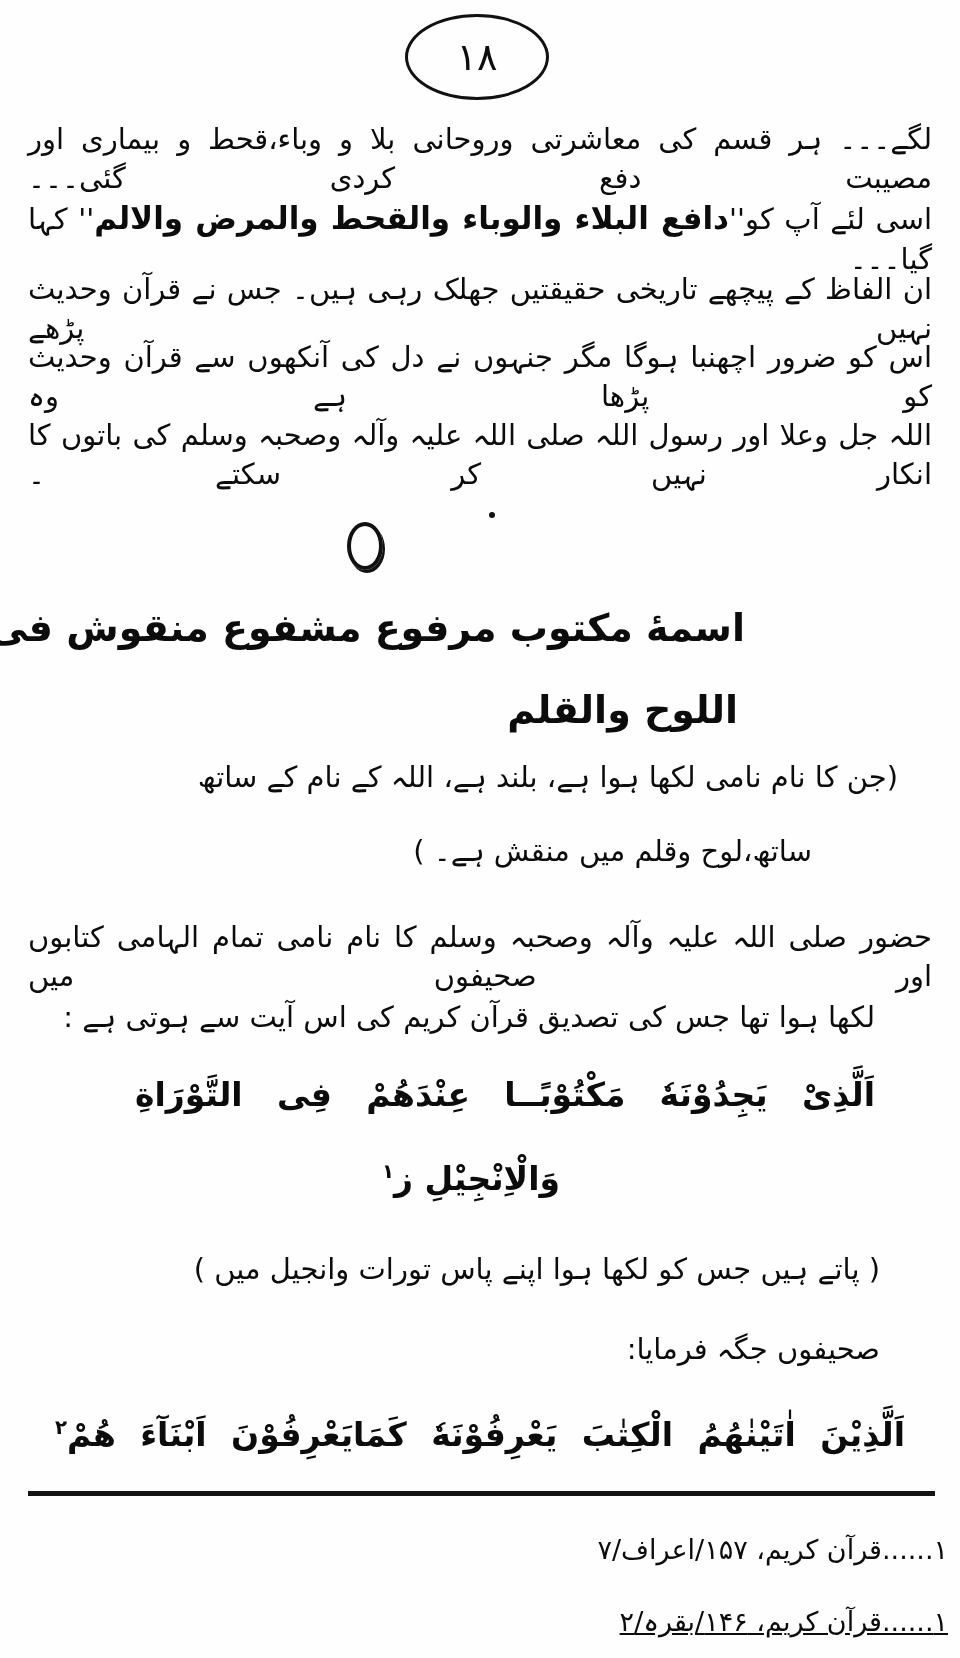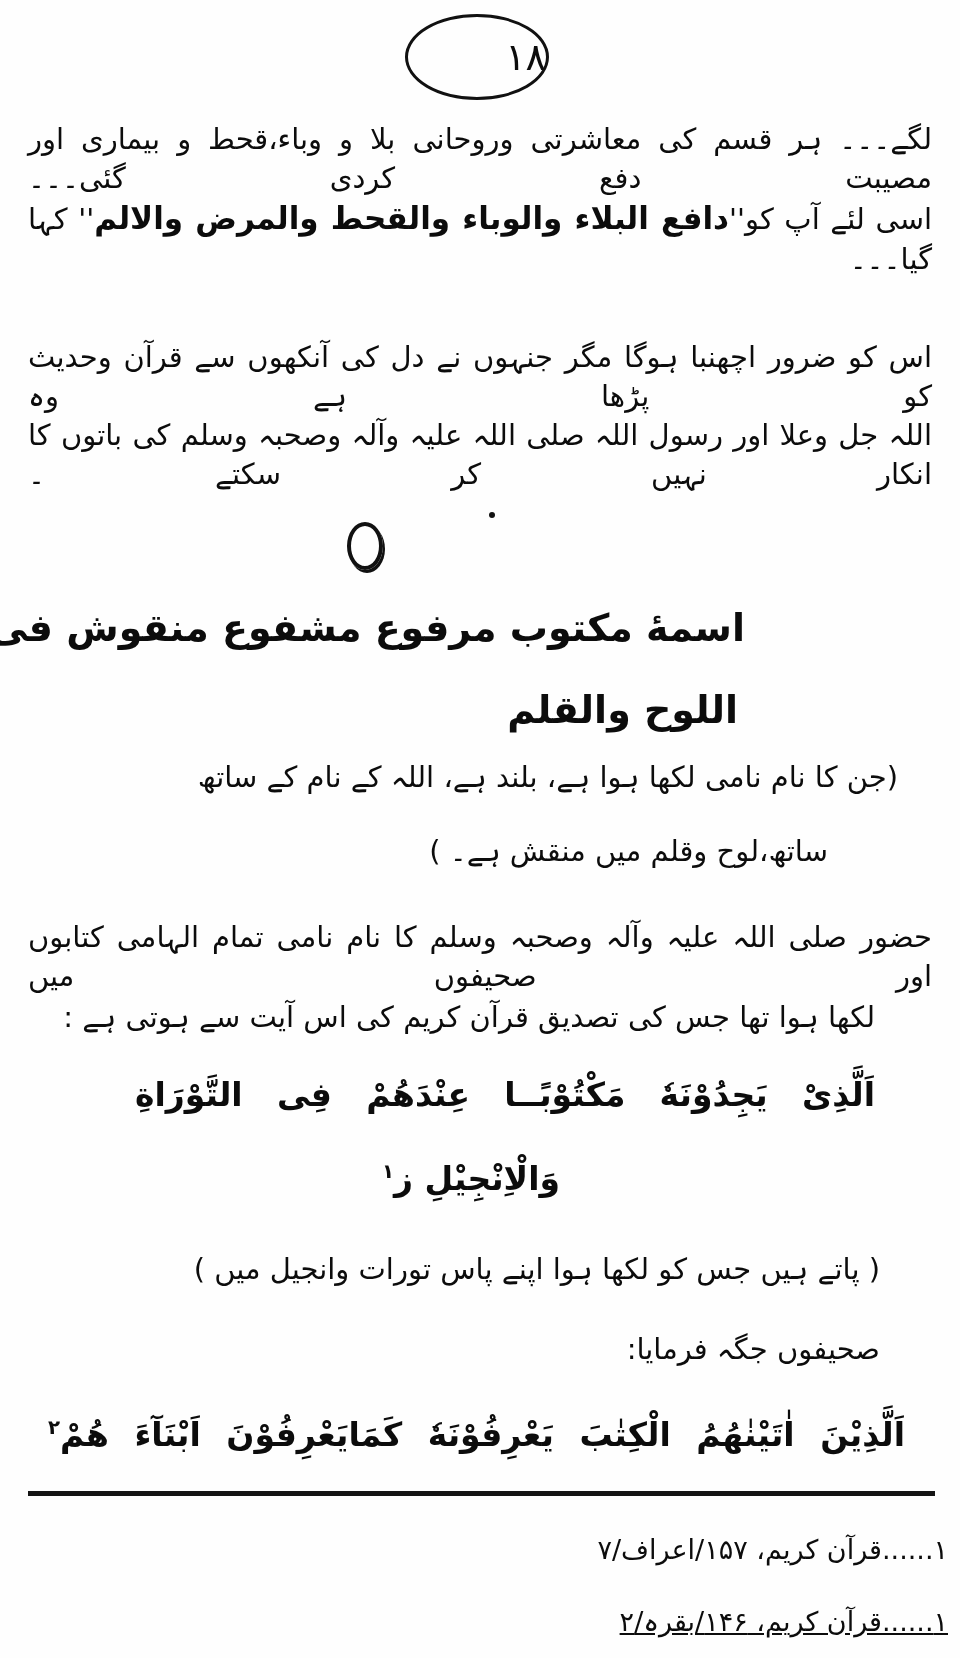--- a/index.html
+++ b/index.html
@@ -18,21 +18,21 @@
   .just{left:28px;right:28px;text-align:justify;text-align-last:justify;white-space:normal;}
   .ralign{text-align:right;white-space:nowrap;}
   .arabic-bold{font-weight:bold;}
   .verse{font-size:33px;font-weight:bold;line-height:1.4;}
   .heading{font-size:38px;font-weight:bold;line-height:1.3;}
   .fnote{font-size:27px;}
   sup{font-size:60%;vertical-align:super;}
   .oval{
     left:405px;top:14px;width:138px;height:80px;
     border:3px solid #111;border-radius:50%;
-    display:flex;align-items:center;
+    display:flex;align-items:center;justify-content:center;
     font-size:38px;
   }
   .ornament{
     left:347px;top:522px;width:28px;height:40px;
     border:4px solid #111;border-radius:50%;
     box-shadow:2px 3px 0 0 #111;
   }
   .dot{
     left:489px;top:512px;width:6px;height:6px;background:#111;border-radius:50%;
   }
@@ -46,51 +46,52 @@
   <div class="abs oval">
     <span>۱۸</span>
   </div>
 
   <div class="abs urdu just" style="top:120px;">لگے۔۔۔ ہر قسم کی معاشرتی وروحانی بلا و وباء،قحط و بیماری اور مصیبت دفع کردی گئی۔۔۔</div>
 
   <div class="abs urdu just" style="top:198px;">
     <span>اسی لئے آپ کو''</span><span class="arabic-bold" style="font-size:31px;">دافع البلاء والوباء والقحط والمرض والالم</span><span>'' کہا گیا۔۔۔</span>
   </div>
 
+  <div class="abs urdu just" style="top:270px;">ان الفاظ کے پیچھے تاریخی حقیقتیں جھلک رہی ہیں۔ جس نے قرآن وحدیث نہیں پڑھے</div>
 
   <div class="abs urdu just" style="top:338px;">اس کو ضرور اچھنبا ہوگا مگر جنہوں نے دل کی آنکھوں سے قرآن وحدیث کو پڑھا ہے وہ</div>
 
   <div class="abs urdu just" style="top:416px;">اللہ جل وعلا اور رسول اللہ صلی اللہ علیہ وآلہ وصحبہ وسلم کی باتوں کا انکار نہیں کر سکتے ۔</div>
 
   <div class="abs ornament"></div>
   <div class="abs dot"></div>
 
   <div class="abs heading ralign" style="top:604px;right:215px;">اسمهٔ مکتوب مرفوع مشفوع منقوش فی</div>
 
   <div class="abs heading ralign" style="top:686px;right:222px;">اللوح والقلم</div>
 
   <div class="abs urdu ralign" style="top:758px;right:62px;">(جن کا نام نامی لکھا ہوا ہے، بلند ہے،  اللہ کے نام کے ساتھ</div>
 
-  <div class="abs urdu ralign" style="top:832px;right:132px;margin-left:12px;">ساتھ،لوح وقلم میں منقش ہے۔ )</div>
+  <div class="abs urdu ralign" style="top:832px;right:148px;margin-left:12px;">ساتھ،لوح وقلم میں منقش ہے۔ )</div>
 
   <div class="abs urdu just" style="top:918px;">حضور صلی اللہ علیہ وآلہ وصحبہ وسلم کا نام نامی تمام الہامی کتابوں اور صحیفوں میں</div>
 
   <div class="abs urdu ralign" style="top:998px;right:85px;">لکھا ہوا تھا جس کی تصدیق قرآن کریم کی اس آیت سے ہوتی ہے :</div>
 
   <div class="abs verse" style="top:1072px;left:135px;right:85px;text-align:justify;text-align-last:justify;white-space:normal;">اَلَّذِیْ یَجِدُوْنَهٗ مَکْتُوْبًــا عِنْدَهُمْ فِی التَّوْرَاةِ</div>
 
   <div class="abs verse ralign" style="top:1156px;right:400px;">
     <span>وَالْاِنْجِیْلِ ز</span><sup>۱</sup>
   </div>
 
   <div class="abs urdu ralign" style="top:1250px;right:80px;">( پاتے ہیں جس کو لکھا ہوا اپنے پاس تورات وانجیل میں )</div>
 
   <div class="abs urdu ralign" style="top:1330px;right:80px;">صحیفوں جگہ فرمایا:</div>
 
-  <div class="abs verse" style="top:1412px;left:48px;right:55px;text-align:justify;text-align-last:justify;white-space:normal;">
+  <div class="abs verse" style="top:1412px;left:55px;right:55px;text-align:justify;text-align-last:justify;white-space:normal;">
     <span>اَلَّذِیْنَ اٰتَیْنٰهُمُ الْکِتٰبَ یَعْرِفُوْنَهٗ کَمَایَعْرِفُوْنَ اَبْنَآءَ هُمْ</span><sup>۲</sup>
   </div>
 
   <div class="abs sep"></div>
 
   <div class="abs fnote ralign" style="top:1534px;right:12px;">۱......قرآن کریم، ۱۵۷/اعراف/۷</div>
 
   <div class="abs fnote ralign" style="top:1606px;right:12px;text-decoration:underline;">۱......قرآن کریم، ۱۴۶/بقرہ/۲</div>
 
 </div>

